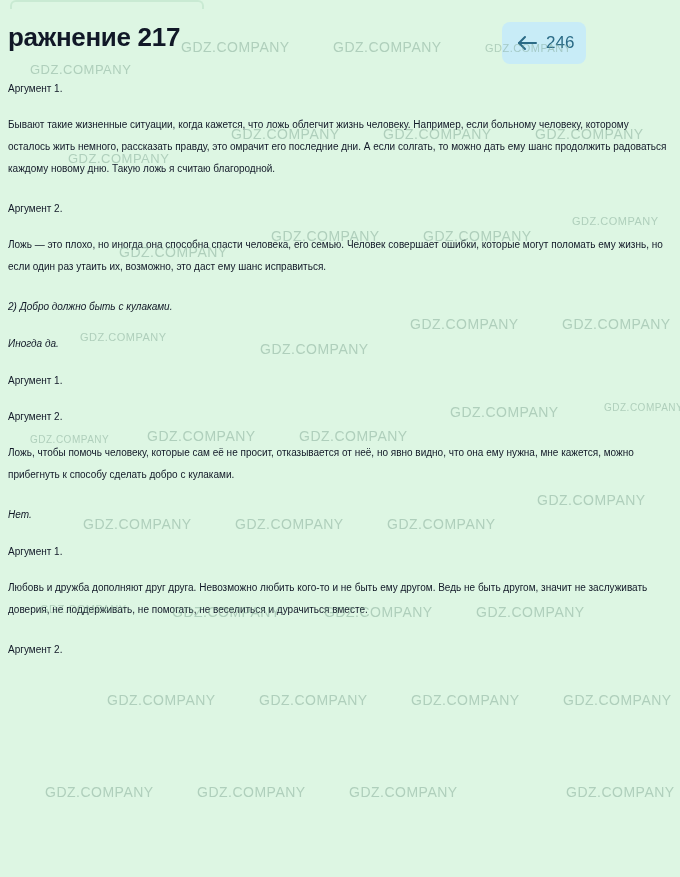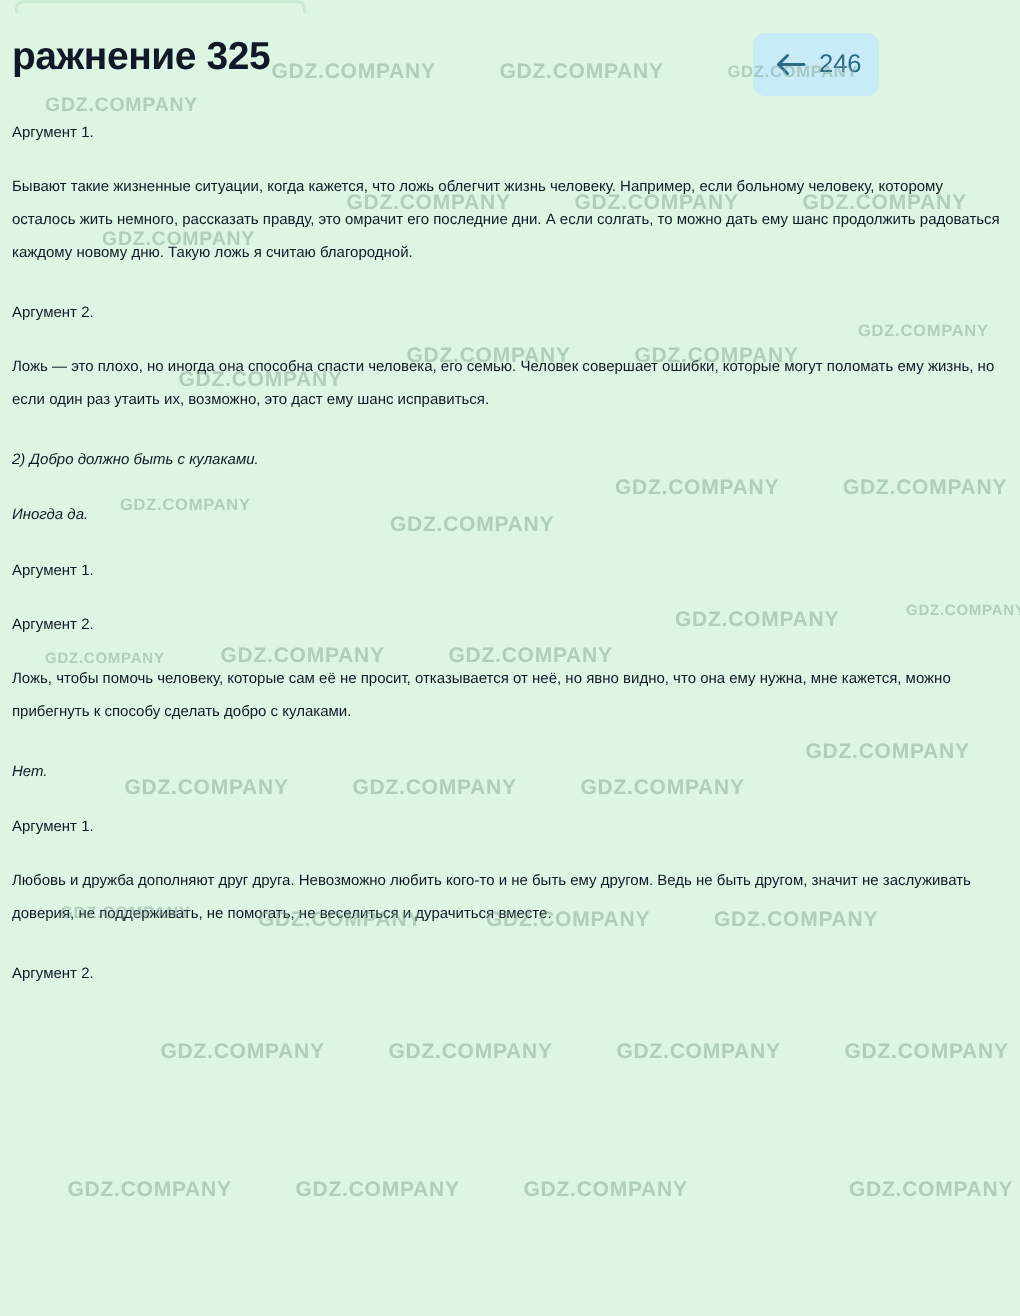--- a/index.html
+++ b/index.html
@@ -82,41 +82,41 @@
     color: #111827;
   }
   p.tight { margin-bottom: 15px; font-style: italic; }
   p.label { margin-bottom: 14px; }
 
   
   .wm {
     position: absolute;
     color: rgba(120, 160, 140, 0.45);
     font-family: "Liberation Sans", sans-serif;
-    font-weight: bold;
+    font-weight: normal;
     white-space: nowrap;
     pointer-events: none;
     user-select: none;
     letter-spacing: 0.5px;
   }
   .wm-layer {
     position: absolute;
     left: 0; top: 0;
     width: 680px;
     height: 877px;
     z-index: 5;
   }
 </style>
 </head>
 <body>
 
 <div class="topbar">
   <div class="top-clip"></div>
 
-  <div class="title">ражнение 325</div>
+  <div class="title">ражнение 217</div>
 
   <div class="nav-prev">
     <span>
       <svg class="arrow-svg" width="22" height="16" viewBox="0 0 22 16" fill="none" stroke="#2b6b86" stroke-width="2" stroke-linecap="round" stroke-linejoin="round">
         <path d="M20 8 H3"></path>
           <path d="M9 2 L3 8 L9 14"></path>
       </svg>
     </span>
     <span class="nav-num">246</span>
   </div>

